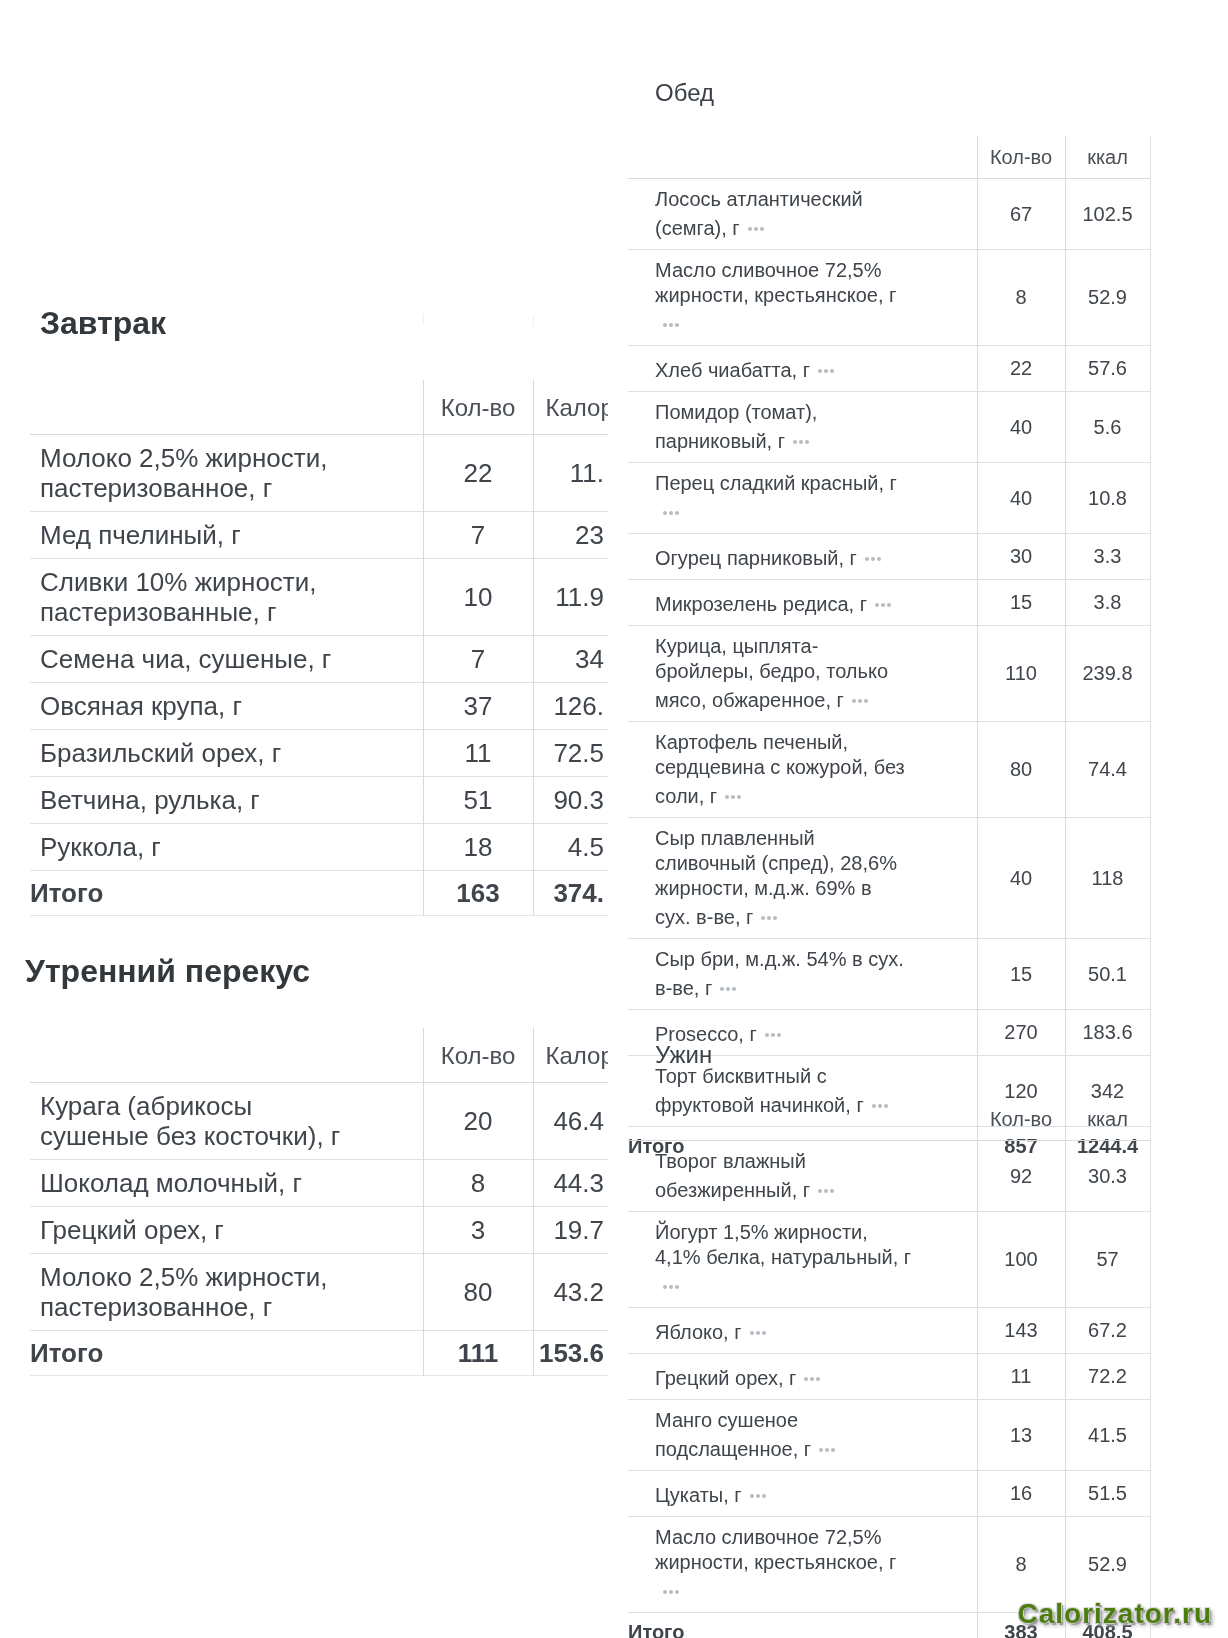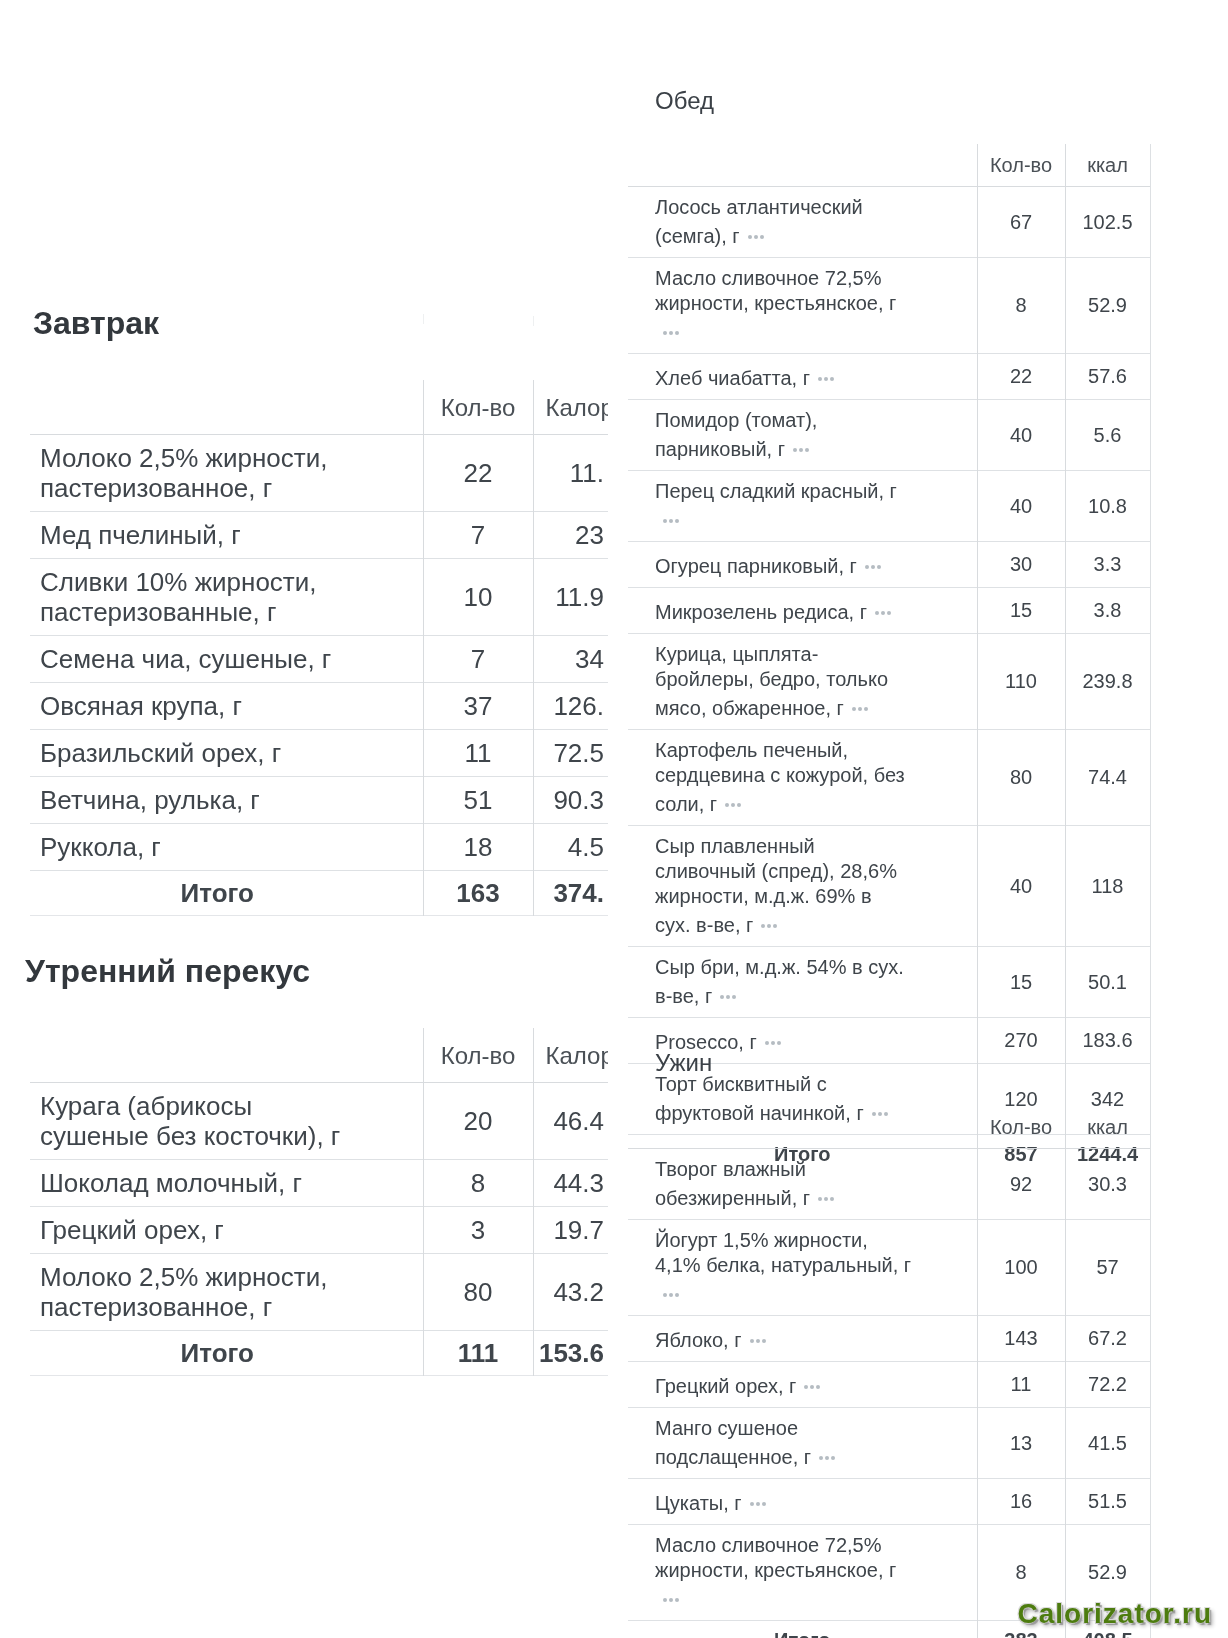--- a/index.html
+++ b/index.html
@@ -10,22 +10,22 @@
     color:#3f454b;
   }
   .page { position:absolute; inset:0; background:#ffffff; }
 
   .section { position:absolute; }
   #sec-breakfast { left:30px;  top:300px;  width:578px; }
   #sec-snack     { left:20px;  top:948px;  width:588px; }
   #sec-lunch     { left:628px; top:78px;   width:522px; }
   #sec-dinner    { left:628px; top:1040px; width:522px; }
 
-  .title-left  { font-weight:bold; font-size:32px; line-height:46px; color:#33383d; margin:0 0 34px 3px; }
-  .title-right { font-weight:normal; font-size:24px; line-height:30px; color:#3b4147; margin:8px 0 28px 27px; }
+  .title-left  { font-weight:bold; font-size:32px; line-height:46px; color:#33383d; margin:0 0 34px 10px; }
+  .title-right { font-weight:normal; font-size:24px; line-height:30px; color:#3b4147; margin:0 0 28px 27px; }
   #sec-snack .title-left { margin-left:5px; }
   #sec-snack table { margin-left:10px; }
 
   table { border-collapse:collapse; table-layout:fixed; }
   .tbl-left  { width:578px; }
   .tbl-right { width:522px; }
 
   
   th.qty, td.qty, th.cal, td.cal { border-left:1px solid #d8dbde; }
   .tbl-right th.cal, .tbl-right td.cal { border-right:1px solid #dde0e3; }
@@ -47,21 +47,21 @@
   td.qty { text-align:center; }
   .tbl-left  td.cal { text-align:right; padding-right:4px; overflow:hidden; white-space:nowrap; }
   .tbl-right td.cal { text-align:center; }
 
   
   tfoot tr { border-top:1px solid #d8dbde; }
   .tbl-left  tfoot tr.total-row { border-bottom:1px solid #e4e6e9; }
   tfoot td { font-weight:bold; }
   .tbl-left  tfoot td { font-size:26px; line-height:30px; padding:7px 0; }
   .tbl-right tfoot td { font-size:20px; line-height:25px; padding:7px 0; }
-  td.total-label { text-align:center; padding-right:18px; }
+  td.total-label { text-align:left; padding-right:18px; }
   .tbl-left td.total-label { padding-right:18px; }
   tfoot td.qty { text-align:center; }
   .tbl-left  tfoot td.cal { text-align:right; padding-right:4px; }
   .tbl-right tfoot td.cal { text-align:center; }
 
   
   .dots { display:inline-block; margin-left:8px; vertical-align:4px; white-space:nowrap; }
   .dots i { display:inline-block; width:4px; height:4px; border-radius:50%; background:#b5bcc2; margin-right:2px; }
 
   

